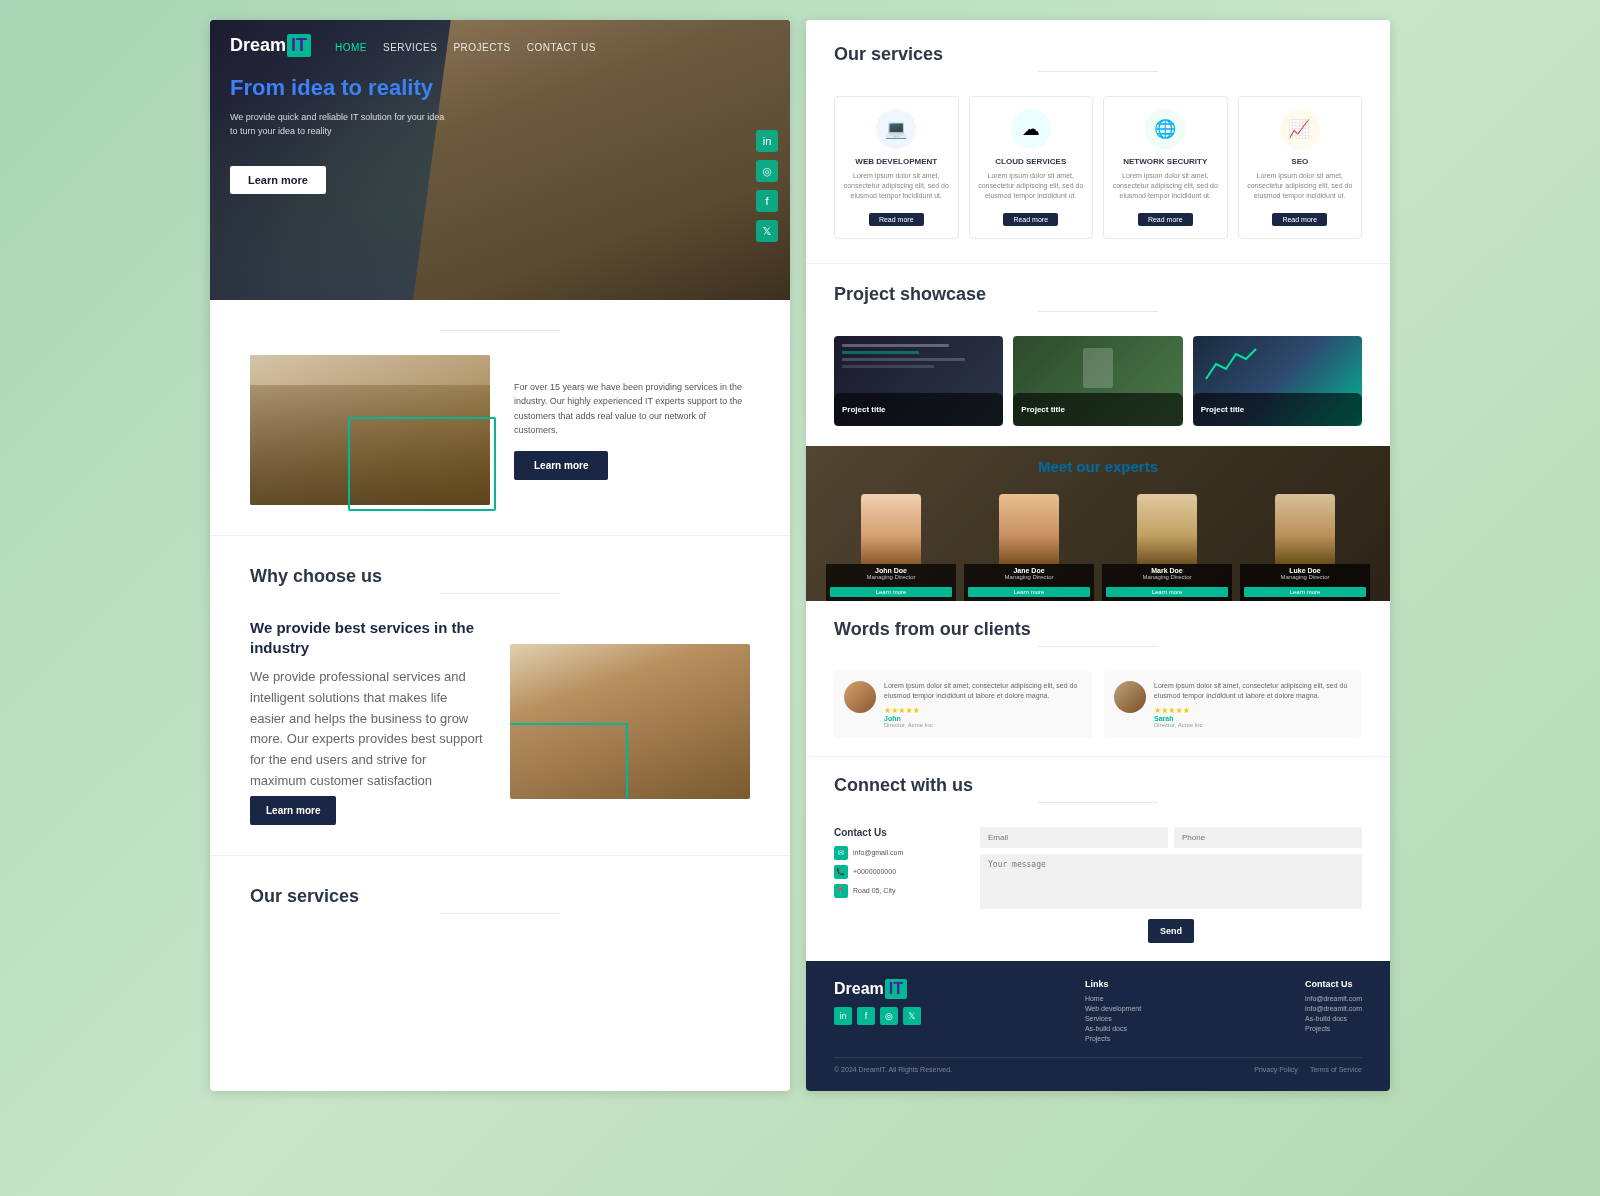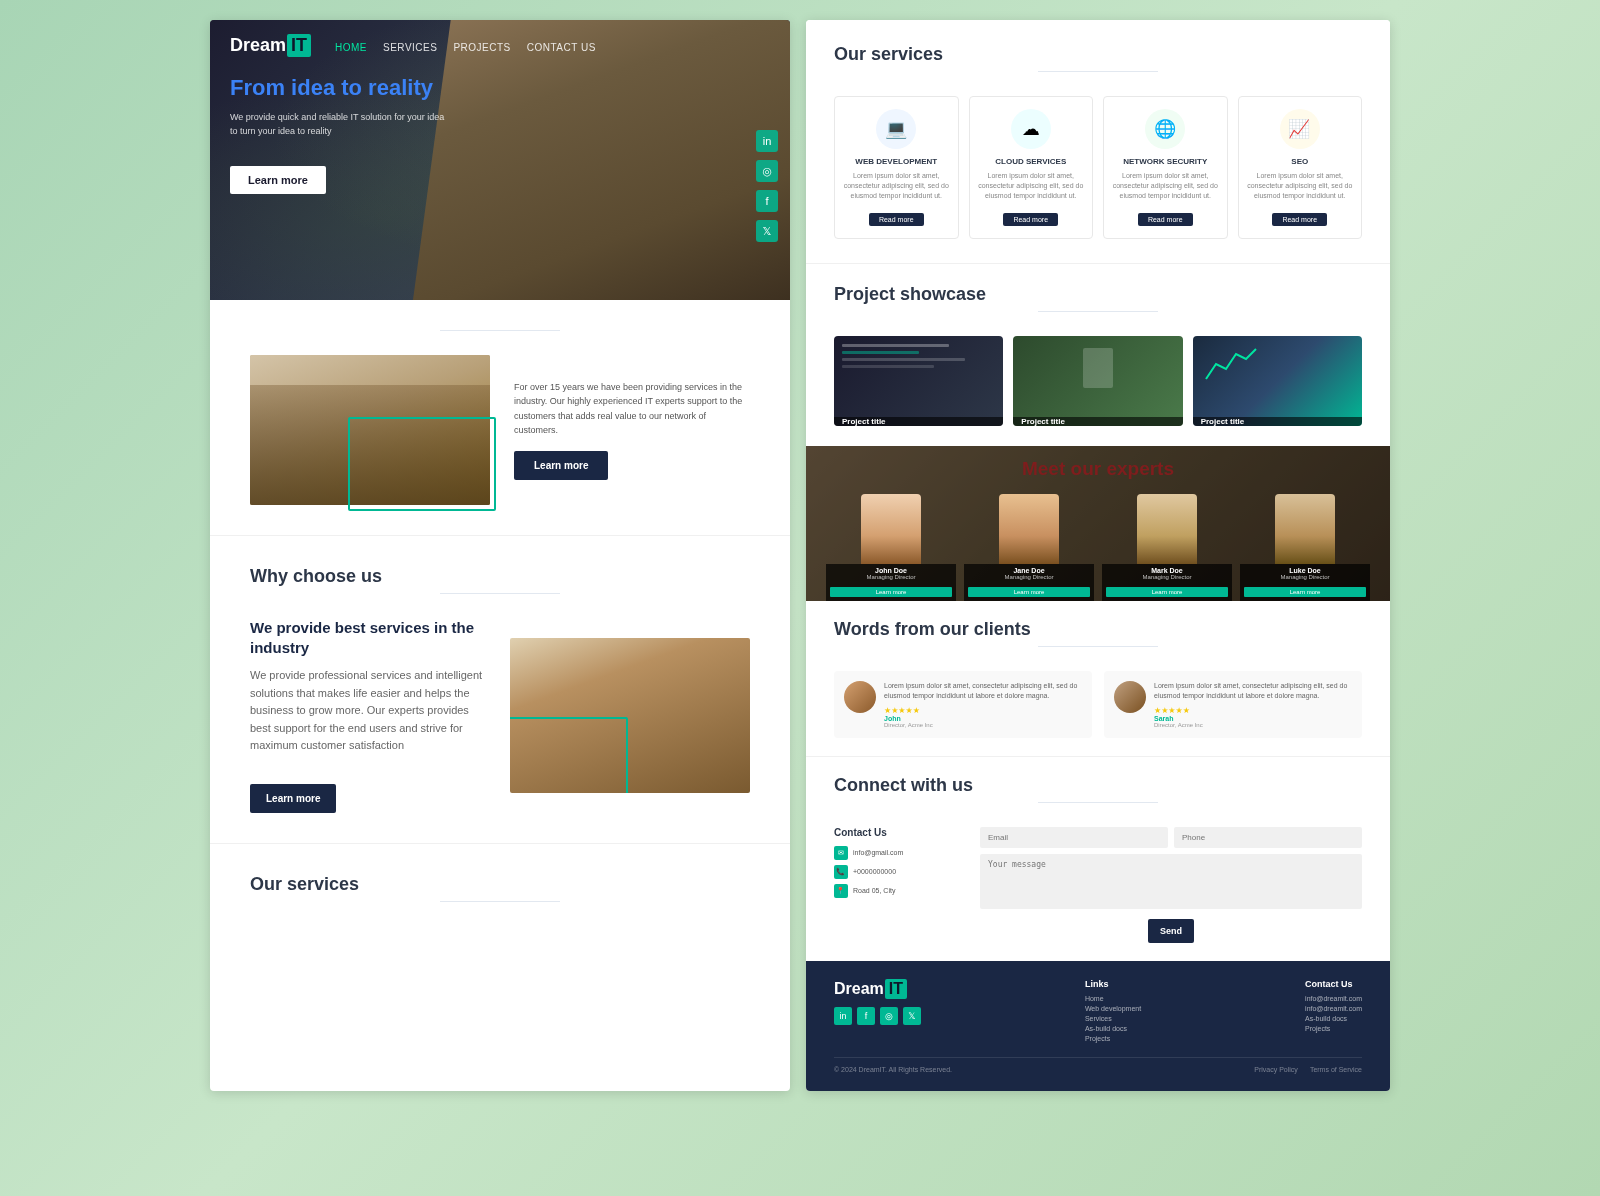--- a/index.html
+++ b/index.html
@@ -71,21 +71,21 @@
       display: flex;
       align-items: center;
       gap: 0;
       font-size: 18px;
       font-weight: 700;
       color: white;
     }
     .logo-dream { color: white; }
     .logo-it {
       background: #00b894;
-      color: #0f172a;
+      color: #4c1d95;
       padding: 1px 4px;
       border-radius: 2px;
       margin-left: 1px;
     }
     .hero-nav-links {
       display: flex;
       gap: 16px;
       margin-left: 24px;
       list-style: none;
     }
@@ -240,24 +240,24 @@
     }
     .why-text { flex: 1; }
     .why-text h3 {
       font-size: 15px;
       font-weight: 800;
       color: #1a2744;
       margin-bottom: 10px;
       line-height: 1.3;
     }
     .why-text p {
-      font-size: 11px;
+      font-size: 13px;
       color: #666;
       line-height: 1.6;
-      margin-bottom: 29px;
+      margin-bottom: 4px;
     }
     .btn-learn-more-dark2 {
       background: #1a2744;
       color: white;
       border: none;
       padding: 9px 16px;
       font-size: 10px;
       font-weight: 600;
       cursor: pointer;
       border-radius: 2px;
@@ -378,21 +378,22 @@
     .project-card-1 { background: linear-gradient(135deg, #1a1a2e 0%, #2d3748 100%); }
     .project-card-2 { background: linear-gradient(135deg, #2d4a2d 0%, #4a7a4a 100%); }
     .project-card-3 { background: linear-gradient(135deg, #1a2a3e 0%, #2d4a6e 50%, #00b894 100%); }
     .project-label {
       position: absolute;
       bottom: 0; left: 0; right: 0;
       background: rgba(0,0,0,0.6);
       color: white;
       font-size: 8px;
       font-weight: 600;
-      padding: 0 8px;
+      padding: 12px 8px;
+      border-radius: 6px;
     }
     
     .code-lines {
       padding: 8px;
     }
     .code-line {
       height: 3px;
       margin-bottom: 4px;
       border-radius: 1px;
     }
@@ -410,22 +411,22 @@
     .experts-overlay {
       position: absolute;
       inset: 0;
       background: rgba(0,0,0,0.4);
     }
     .experts-title {
       position: absolute;
       top: 12px;
       left: 0; right: 0;
       text-align: center;
-      color: #7f1d1d;
-      font-size: 19px;
+      color: #0369a1;
+      font-size: 15px;
       font-weight: 700;
       z-index: 5;
     }
     .experts-grid {
       position: absolute;
       bottom: 0;
       left: 0; right: 0;
       display: grid;
       grid-template-columns: repeat(4, 1fr);
       gap: 8px;

